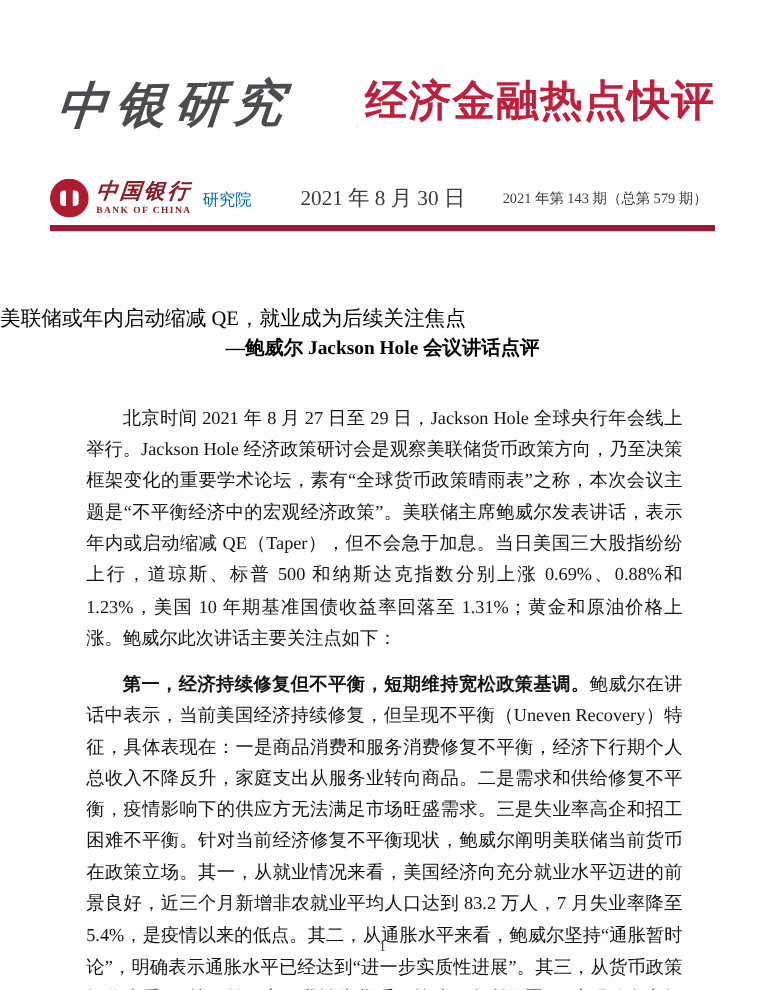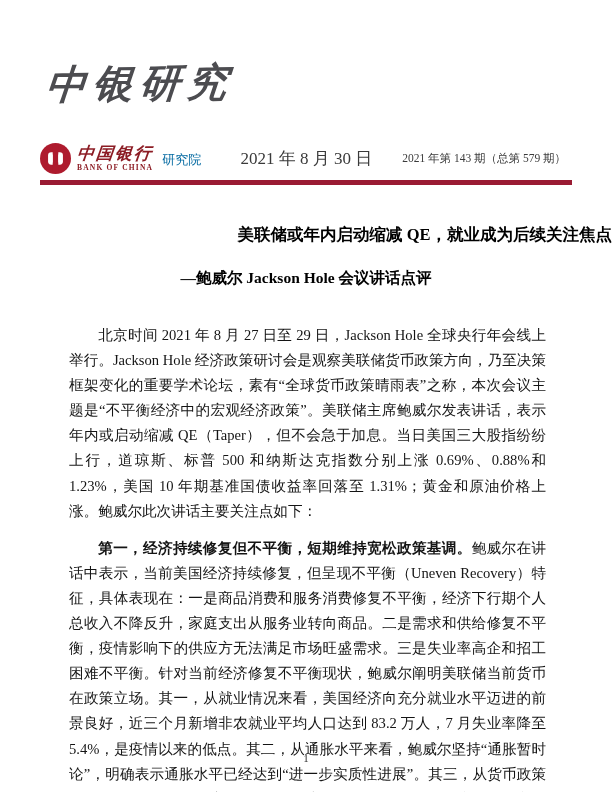--- a/index.html
+++ b/index.html
@@ -103,24 +103,24 @@
     top: 180px;
     width: 532px;
     height: 5px;
     background: #9A1B33;
   }
 
   
   .article-title {
     position: absolute;
     left: 0;
-    top: 224px;
+    top: 244px;
     width: 100%;
-    text-align: right;
-    font-weight: 700;
+    text-align: left;
+    font-weight: 400;
     font-size: 16.5px;
     color: #000;
   }
   .article-subtitle {
     position: absolute;
     left: 0;
     top: 268px;
     width: 100%;
     text-align: center;
     font-weight: 700;
@@ -153,20 +153,21 @@
     color: #333;
   }
 </style>
 </head>
 <body>
 
 <div class="page">
 
   <div class="calligraphy">中银研究</div>
 
+  <div class="masthead-title">经济金融热点快评</div>
 
   <div class="header-row">
     <span class="boc-logo">
       <svg viewBox="0 0 100 100" width="31" height="31" aria-hidden="true">
         <circle cx="50" cy="50" r="50" fill="#AE1B2E"></circle>
         <rect x="26" y="30" width="48" height="40" rx="10" fill="#ffffff"></rect>
         <rect x="41" y="4" width="18" height="92" fill="#AE1B2E"></rect>
         <rect x="33" y="37" width="8" height="26" fill="#ffffff"></rect>
         <rect x="59" y="37" width="8" height="26" fill="#ffffff"></rect>
       </svg>

